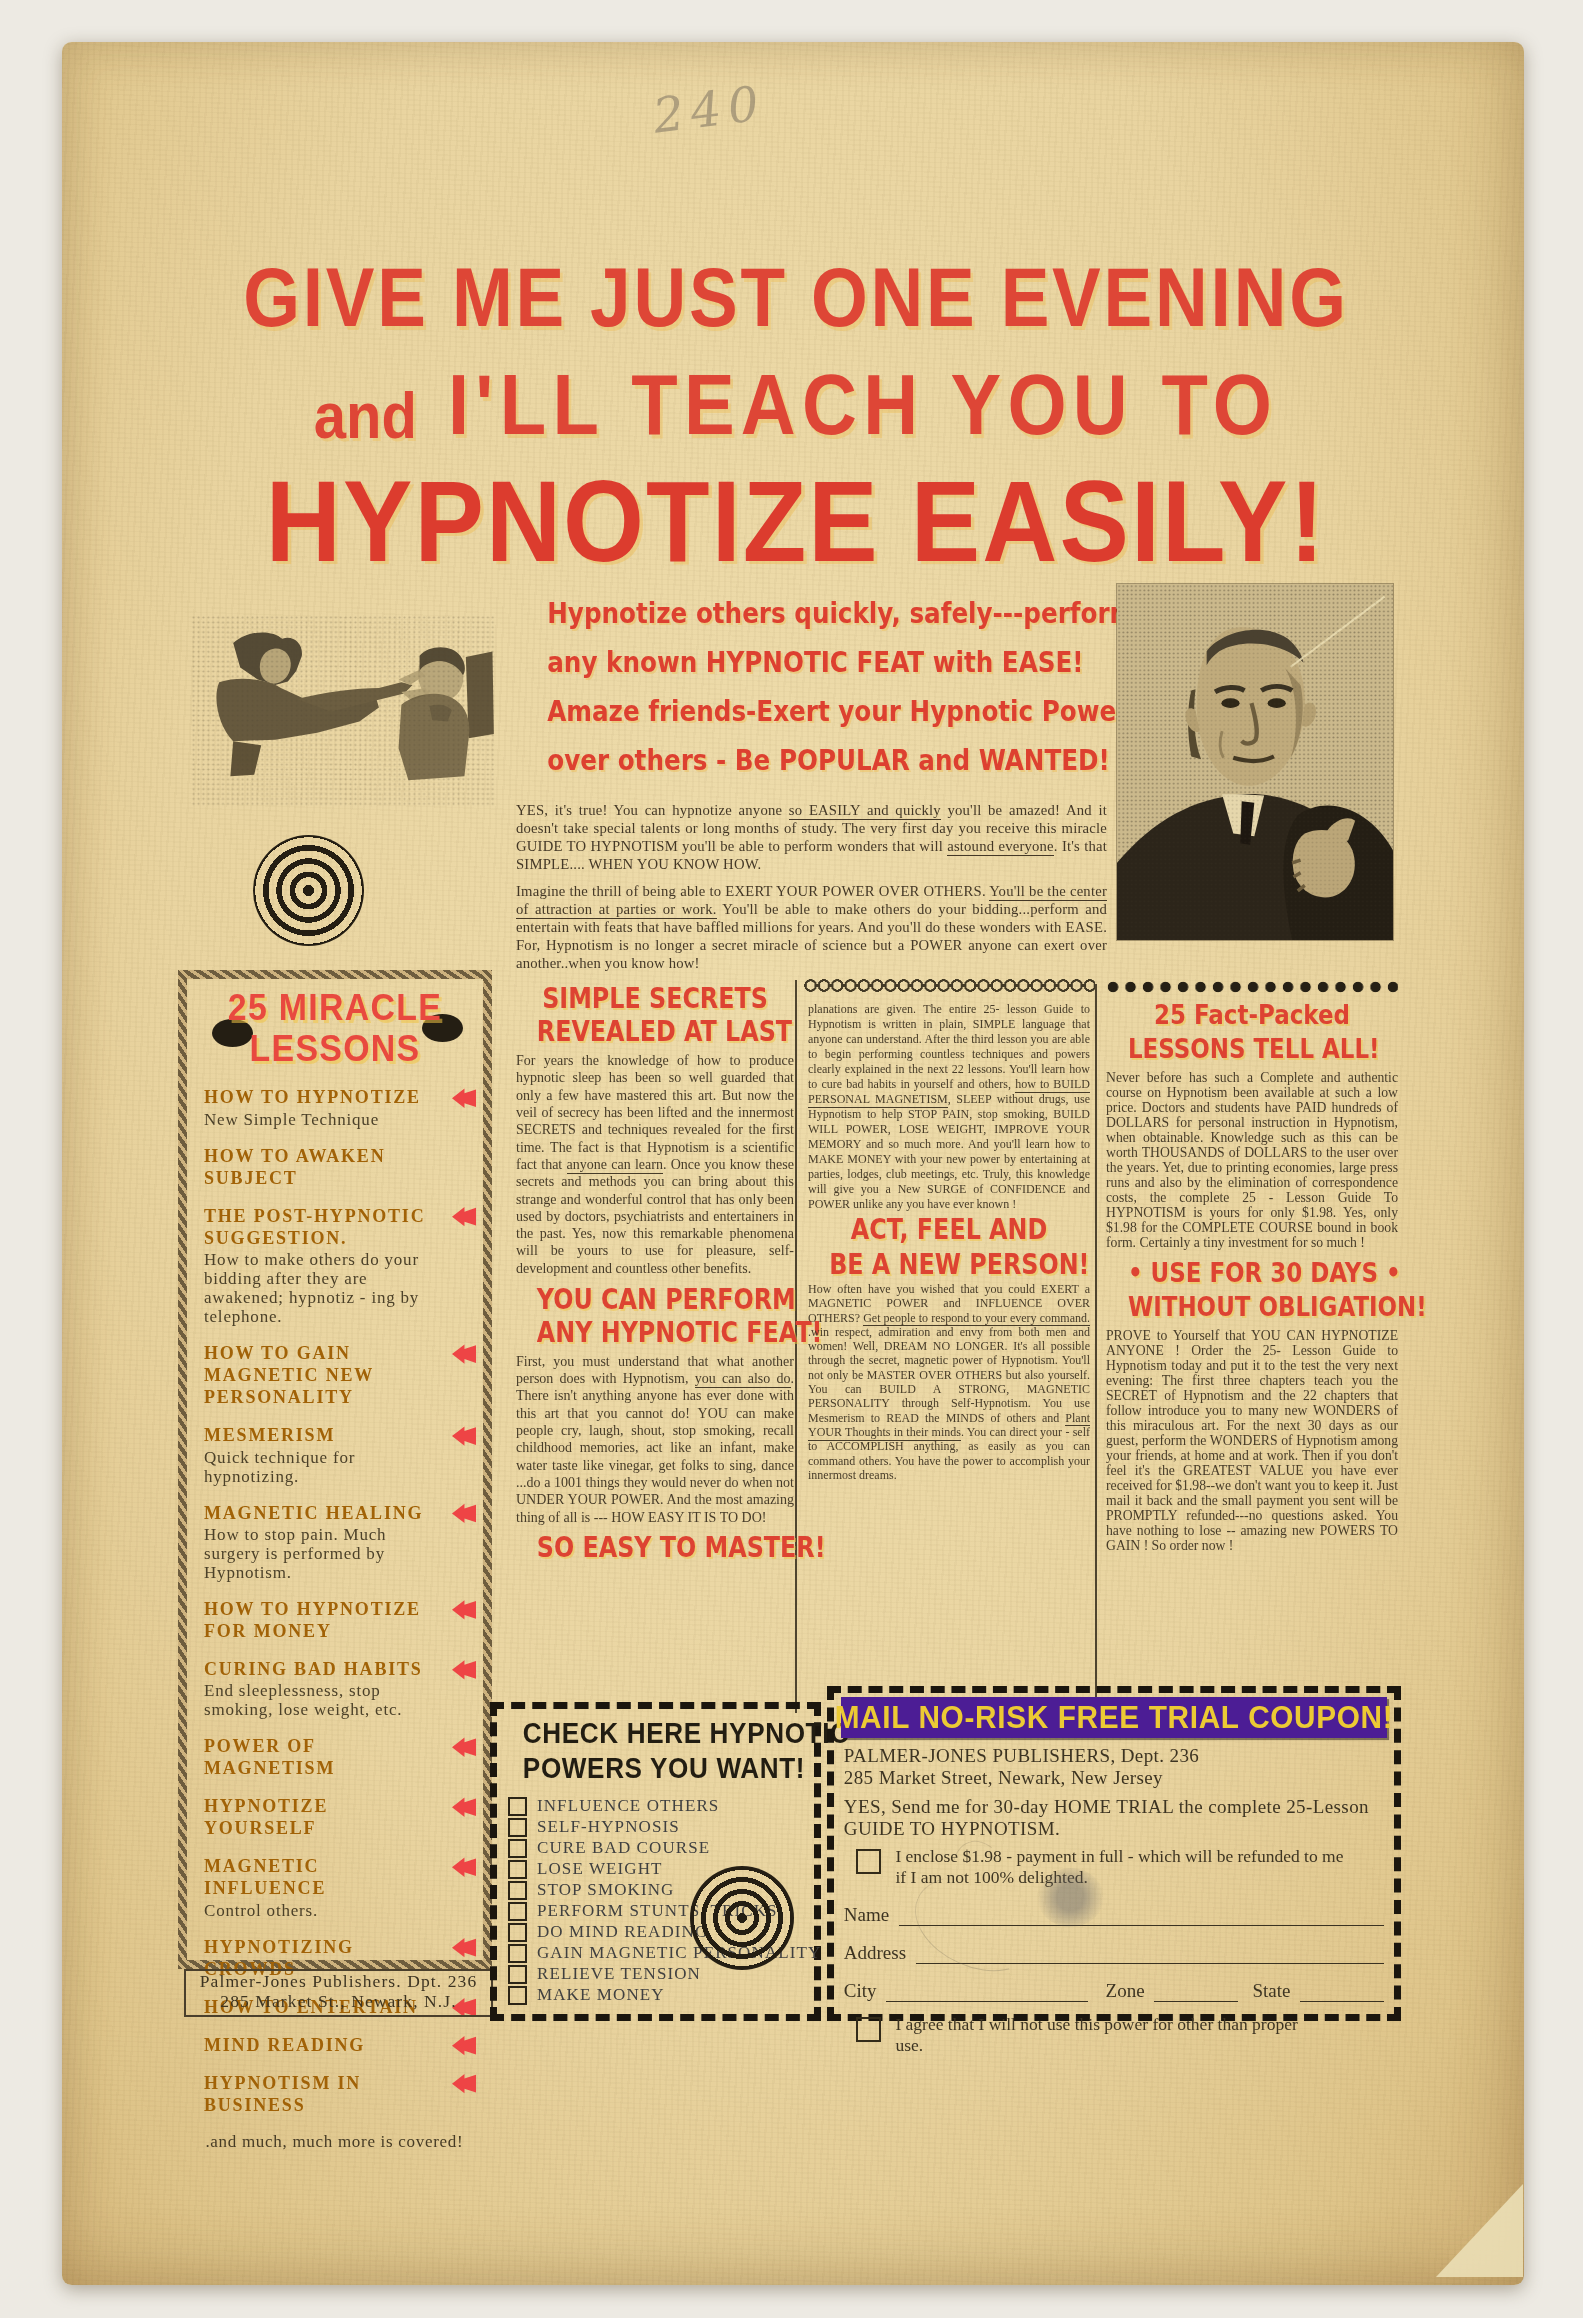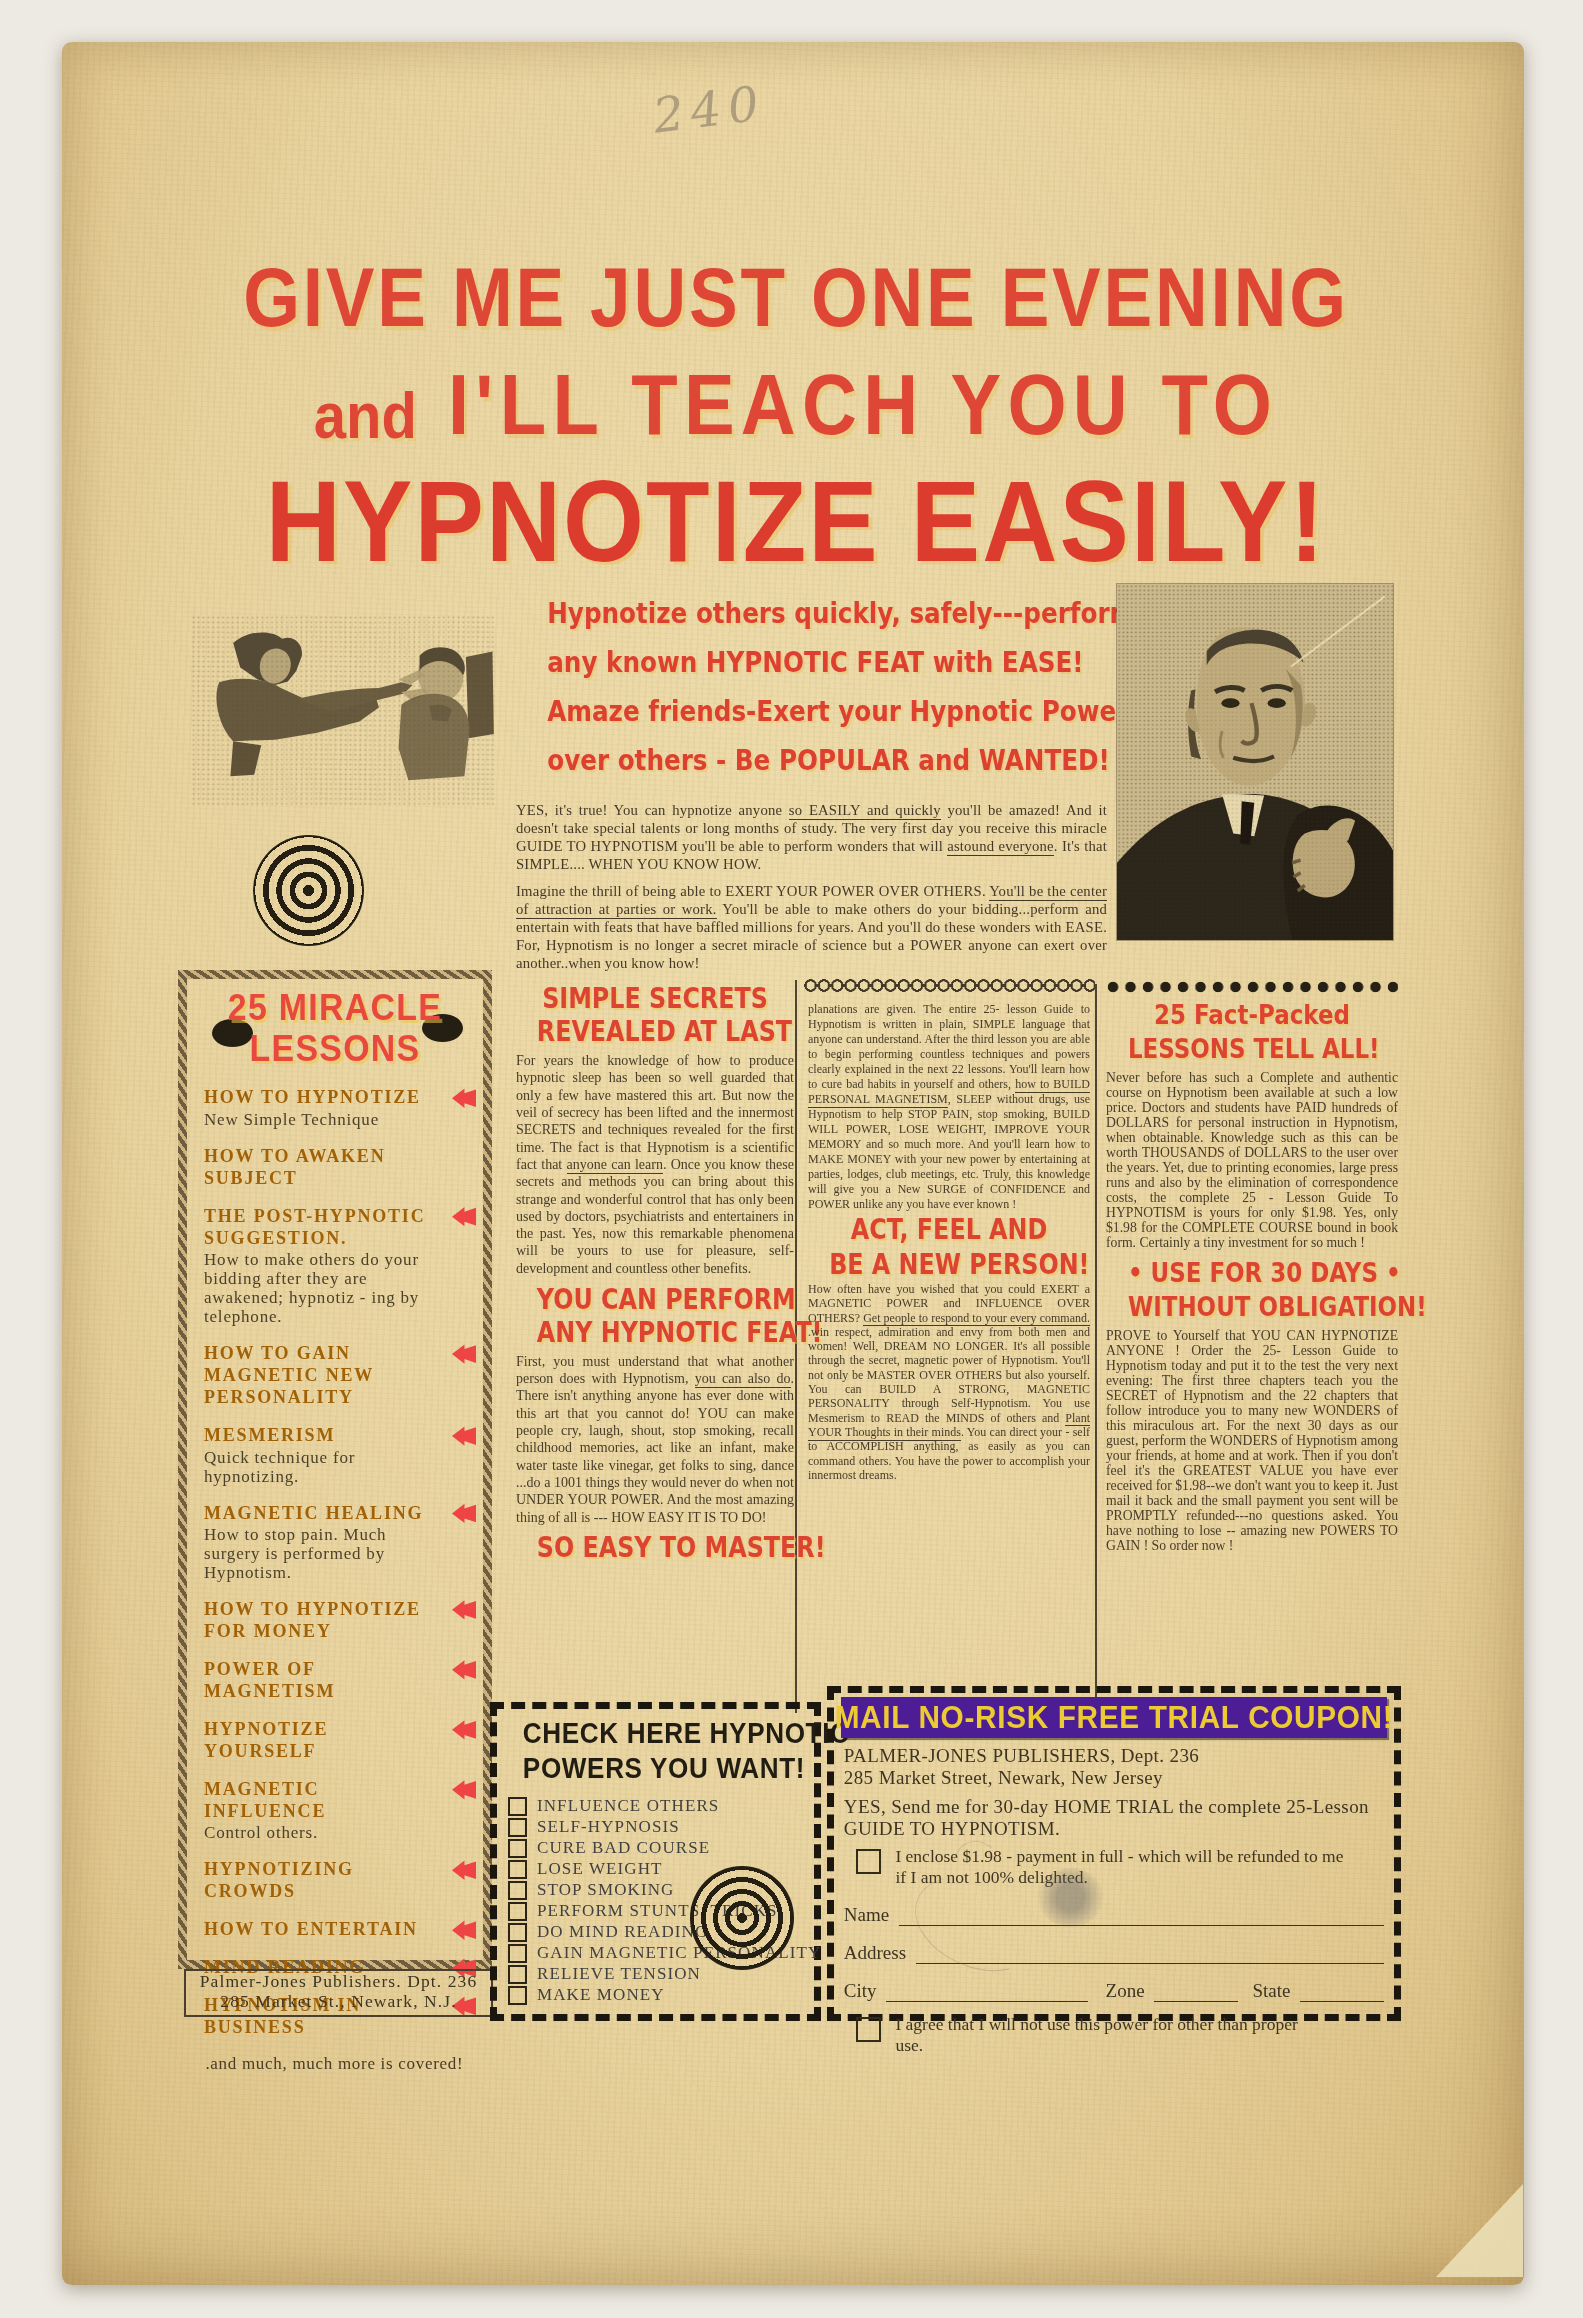--- a/index.html
+++ b/index.html
@@ -274,20 +274,25 @@
       <div class="lesson">
         <div class="lesson-title">MAGNETIC HEALING</div>
         <span class="arrow-left"></span>
         <div class="lesson-sub">How to stop pain. Much surgery is performed by Hypnotism.</div>
       </div>
       <div class="lesson">
         <div class="lesson-title">HOW TO HYPNOTIZE FOR MONEY</div>
         <span class="arrow-left"></span>
       </div>
       <div class="lesson">
+        <div class="lesson-title">CURING BAD HABITS</div>
+        <span class="arrow-left"></span>
+        <div class="lesson-sub">End sleeplessness, stop smoking, lose weight, etc.</div>
+      </div>
+      <div class="lesson">
         <div class="lesson-title">POWER OF MAGNETISM</div>
         <span class="arrow-left"></span>
       </div>
       <div class="lesson">
         <div class="lesson-title">HYPNOTIZE YOURSELF</div>
         <span class="arrow-left"></span>
       </div>
       <div class="lesson">
         <div class="lesson-title">MAGNETIC INFLUENCE</div>
         <span class="arrow-left"></span>

